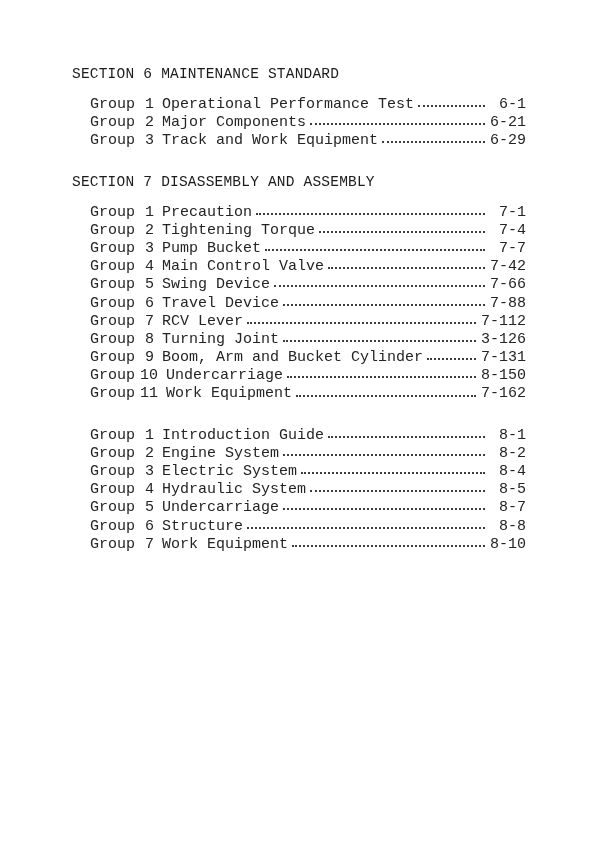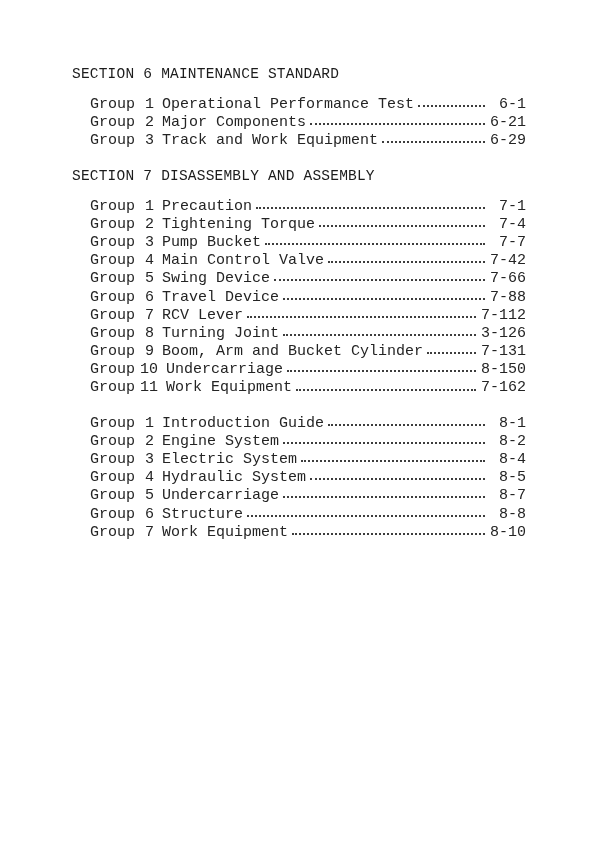--- a/index.html
+++ b/index.html
@@ -19,21 +19,21 @@
     font-family: Liberation Mono, monospace;
   }
 
   .toc {
     position: absolute;
     top: 66px;
     left: 72px;
     right: 74px;
   }
 
-  .toc-section { margin-top: 17px; }
+  .toc-section { margin-top: 23px; }
   .toc-section:first-child { margin-top: 0; }
 
   .section-heading {
     font-size: 14.5px;
     line-height: 17px;
     letter-spacing: 0.2px;
     color: #1c1c1c;
     margin-bottom: 13px;
     white-space: nowrap;
   }

